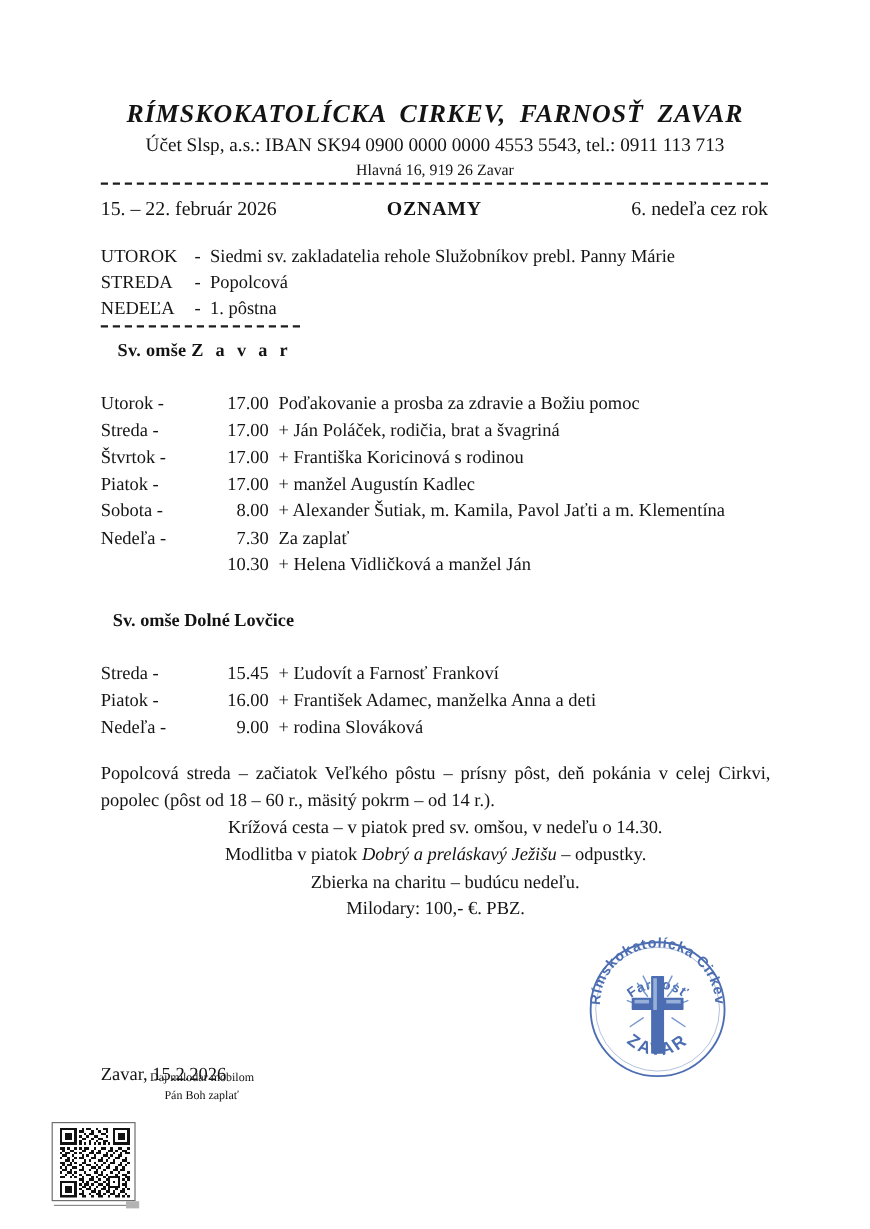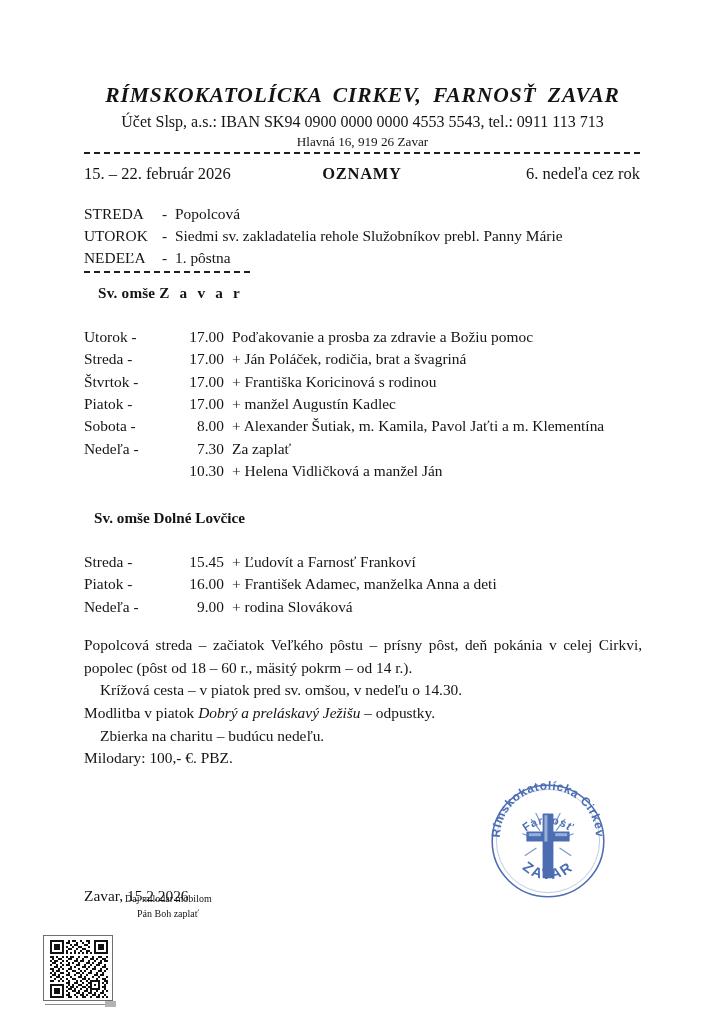--- a/index.html
+++ b/index.html
@@ -181,20 +181,21 @@
     width: 558px;
     font-size: 15.4px;
     line-height: 1.47;
   }
   .note-block {
     text-align: justify;
     text-justify: inter-word;
   }
   .note-line {
     text-indent: 16px;
+    text-align: center;
   }
   .note-line.flush {
     text-indent: 0;
   }
   .u {
     text-underline-offset: 1.5px;
   }
   .it {
     font-style: italic;
   }
@@ -285,24 +286,24 @@
   <div class="rule-long"></div>
 
   <div class="banner">
     <span class="banner-left">15. – 22. február 2026</span>
     <span class="banner-center">OZNAMY</span>
     <span class="banner-right">6. nedeľa cez rok</span>
   </div>
 
   <div class="feasts">
     <div class="feast-row">
-      <span class="feast-day">STREDA</span><span class="feast-dash">-</span><span>Popolcová</span>
+      <span class="feast-day">UTOROK</span><span class="feast-dash">-</span><span>Siedmi sv. zakladatelia rehole Služobníkov prebl. Panny Márie</span>
     </div>
     <div class="feast-row">
-      <span class="feast-day">UTOROK</span><span class="feast-dash">-</span><span>Siedmi sv. zakladatelia rehole Služobníkov prebl. Panny Márie</span>
+      <span class="feast-day">STREDA</span><span class="feast-dash">-</span><span>Popolcová</span>
     </div>
     <div class="feast-row">
       <span class="feast-day">NEDEĽA</span><span class="feast-dash">-</span><span>1. pôstna</span>
     </div>
   </div>
 
   <div class="rule-short"></div>
 
   <div class="sec-heading zavar"><span>Sv. omše </span><span class="spaced">Z a v a r</span></div>
 

